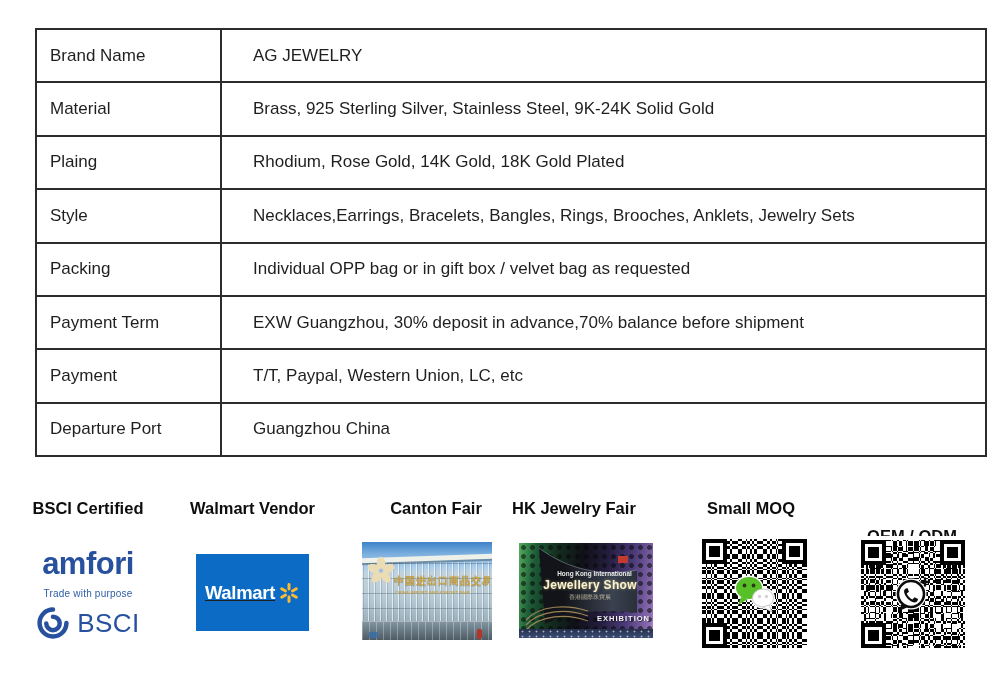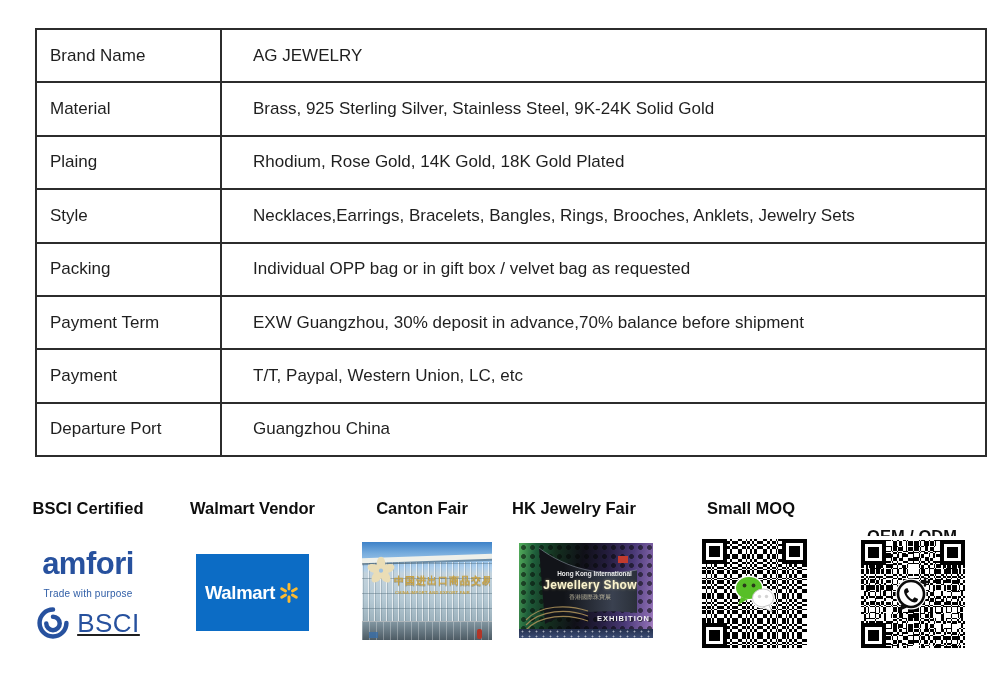--- a/index.html
+++ b/index.html
@@ -14,26 +14,26 @@
   table.spec td.val{padding-left:31px;}
 
   
   .cert-label{position:absolute;top:498px;height:20px;font-size:16.5px;font-weight:700;
               color:#0d0d0d;text-align:center;line-height:20px;white-space:nowrap;}
 
   
   .amfori{position:absolute;left:30px;top:551px;width:116px;text-align:center;}
   .amfori-word{font-size:31px;font-weight:700;color:#27519E;line-height:26px;letter-spacing:-0.5px;}
   .amfori-tag{font-size:10px;color:#2F5DA6;letter-spacing:.2px;margin-top:11px;}
-  .bsci-row{margin-top:7px;display:flex;align-items:center;justify-content:center;gap:7px;text-decoration:underline;}
+  .bsci-row{margin-top:7px;display:flex;align-items:center;justify-content:center;gap:7px;}
   .bsci-word{font-size:26px;color:#27519E;letter-spacing:.5px;line-height:30px;}
 
   
   .walmart{position:absolute;left:196px;top:554px;width:113px;height:77px;background:#0C6CC5;
-           display:flex;align-items:center;justify-content:center;gap:3px;}
+           display:flex;align-items:center;justify-content:center;gap:3px;text-decoration:underline;}
   .walmart-word{color:#fff;font-size:18.5px;font-weight:700;letter-spacing:-0.3px;}
 
   
   .canton{position:absolute;left:362px;top:542px;width:130px;height:98px;overflow:hidden;
           background:linear-gradient(180deg,#3E82C8 0%,#79AEDE 12%,#AECFEC 26%,#C3D3DD 32%,
                      #B6CAD5 58%,#9DB2BD 80%,#8CA0AB 100%);}
   .canton-mullions{position:absolute;left:0;right:0;top:20px;bottom:16px;
      background:
        repeating-linear-gradient(0deg, rgba(70,95,110,.38) 0 1px, transparent 1px 15px),
        repeating-linear-gradient(90deg, rgba(255,255,255,.65) 0 1px, rgba(70,95,110,.22) 1px 2px, transparent 2px 6px);}
@@ -138,21 +138,21 @@
       </tr>
       <tr>
         <td>Departure Port</td>
         <td class="val">Guangzhou China</td>
       </tr>
     </tbody>
   </table>
 
   <div class="cert-label" style="left:25px;width:126px;">BSCI Certified</div>
   <div class="cert-label" style="left:190px;width:124px;">Walmart Vendor</div>
-  <div class="cert-label" style="left:362px;width:120px;">Canton Fair</div>
+  <div class="cert-label" style="left:376px;width:120px;">Canton Fair</div>
   <div class="cert-label" style="left:512px;width:122px;">HK Jewelry Fair</div>
   <div class="cert-label" style="left:691px;width:120px;">Small MOQ</div>
   <div class="cert-label" style="left:852px;width:120px;margin-top:28px;">OEM / ODM</div>
 
   <div class="amfori">
     <div class="amfori-word">amfori</div>
     <div class="amfori-tag">Trade with purpose</div>
     <div class="bsci-row">
       <span>
         <svg width="34" height="34" viewBox="0 0 38 38">

